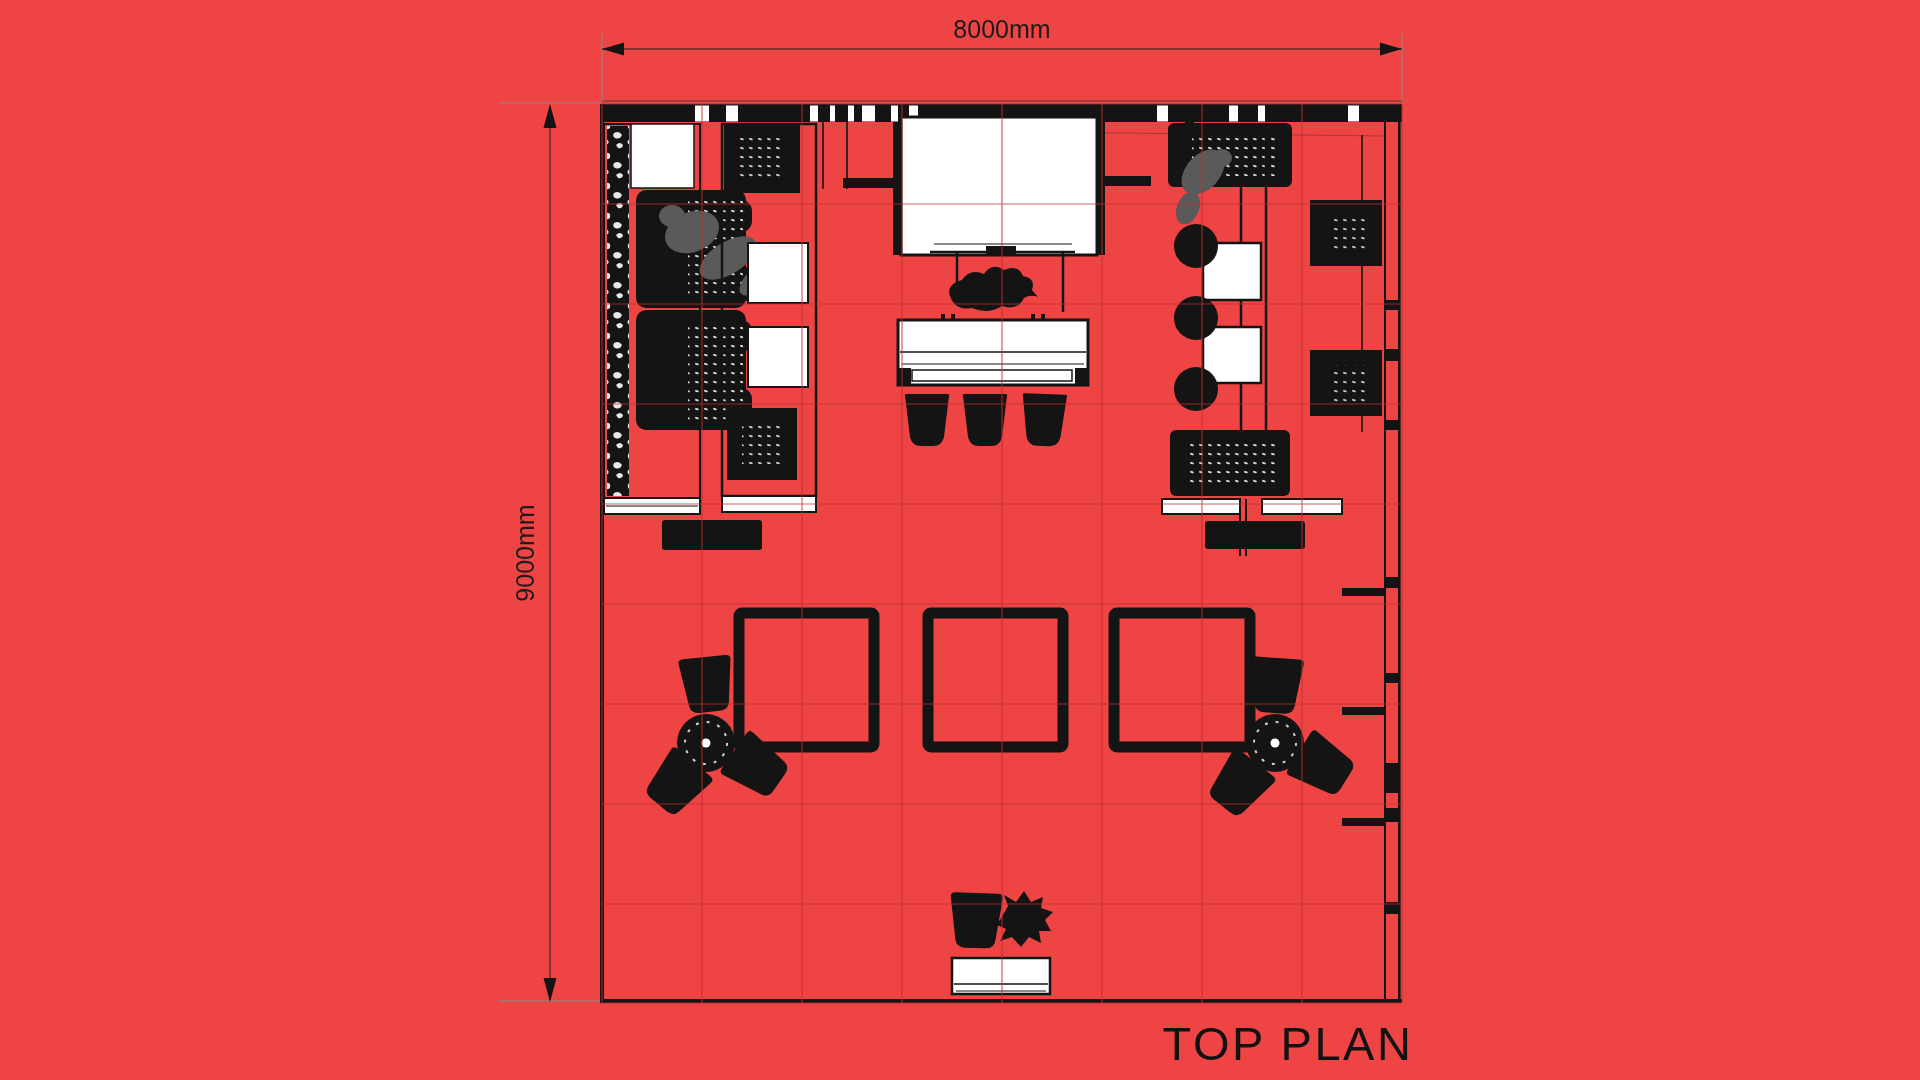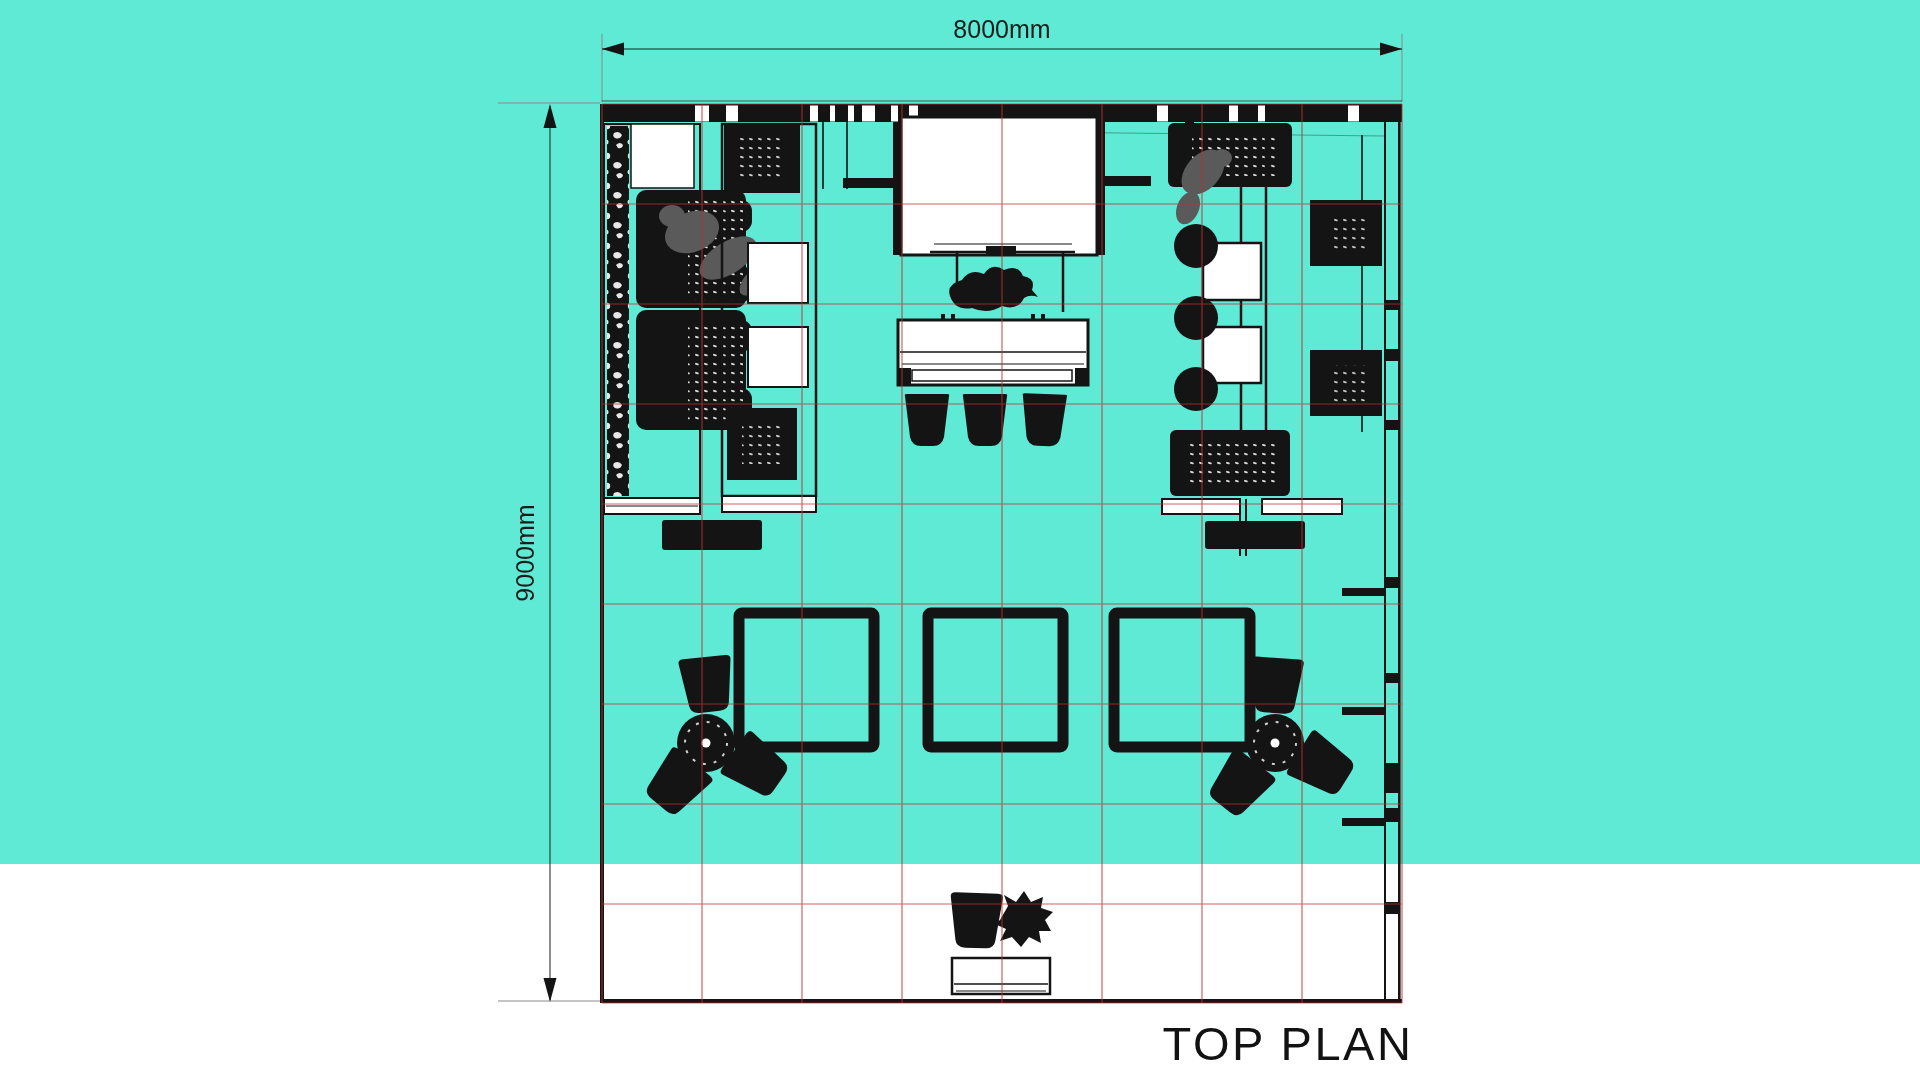--- a/index.html
+++ b/index.html
@@ -8,22 +8,22 @@
     width:1920px;
     height:1080px;
     background:#ffffff;
     overflow:hidden;
     font-family:"Liberation Sans", sans-serif;
   }
   .stage{
     position:absolute;
     inset:0;
     width:1920px;
-    height:864px;
-    background:#5eead4;
+    height:1080px;
+    background:#ef4444;
   }
   svg{display:block}
   .dim-text{
     fill:#1c1c1c;
     font-family:"Liberation Sans", sans-serif;
     font-size:25px;
   }
   .title-text{
     fill:#121212;
     font-family:"Liberation Sans", sans-serif;

